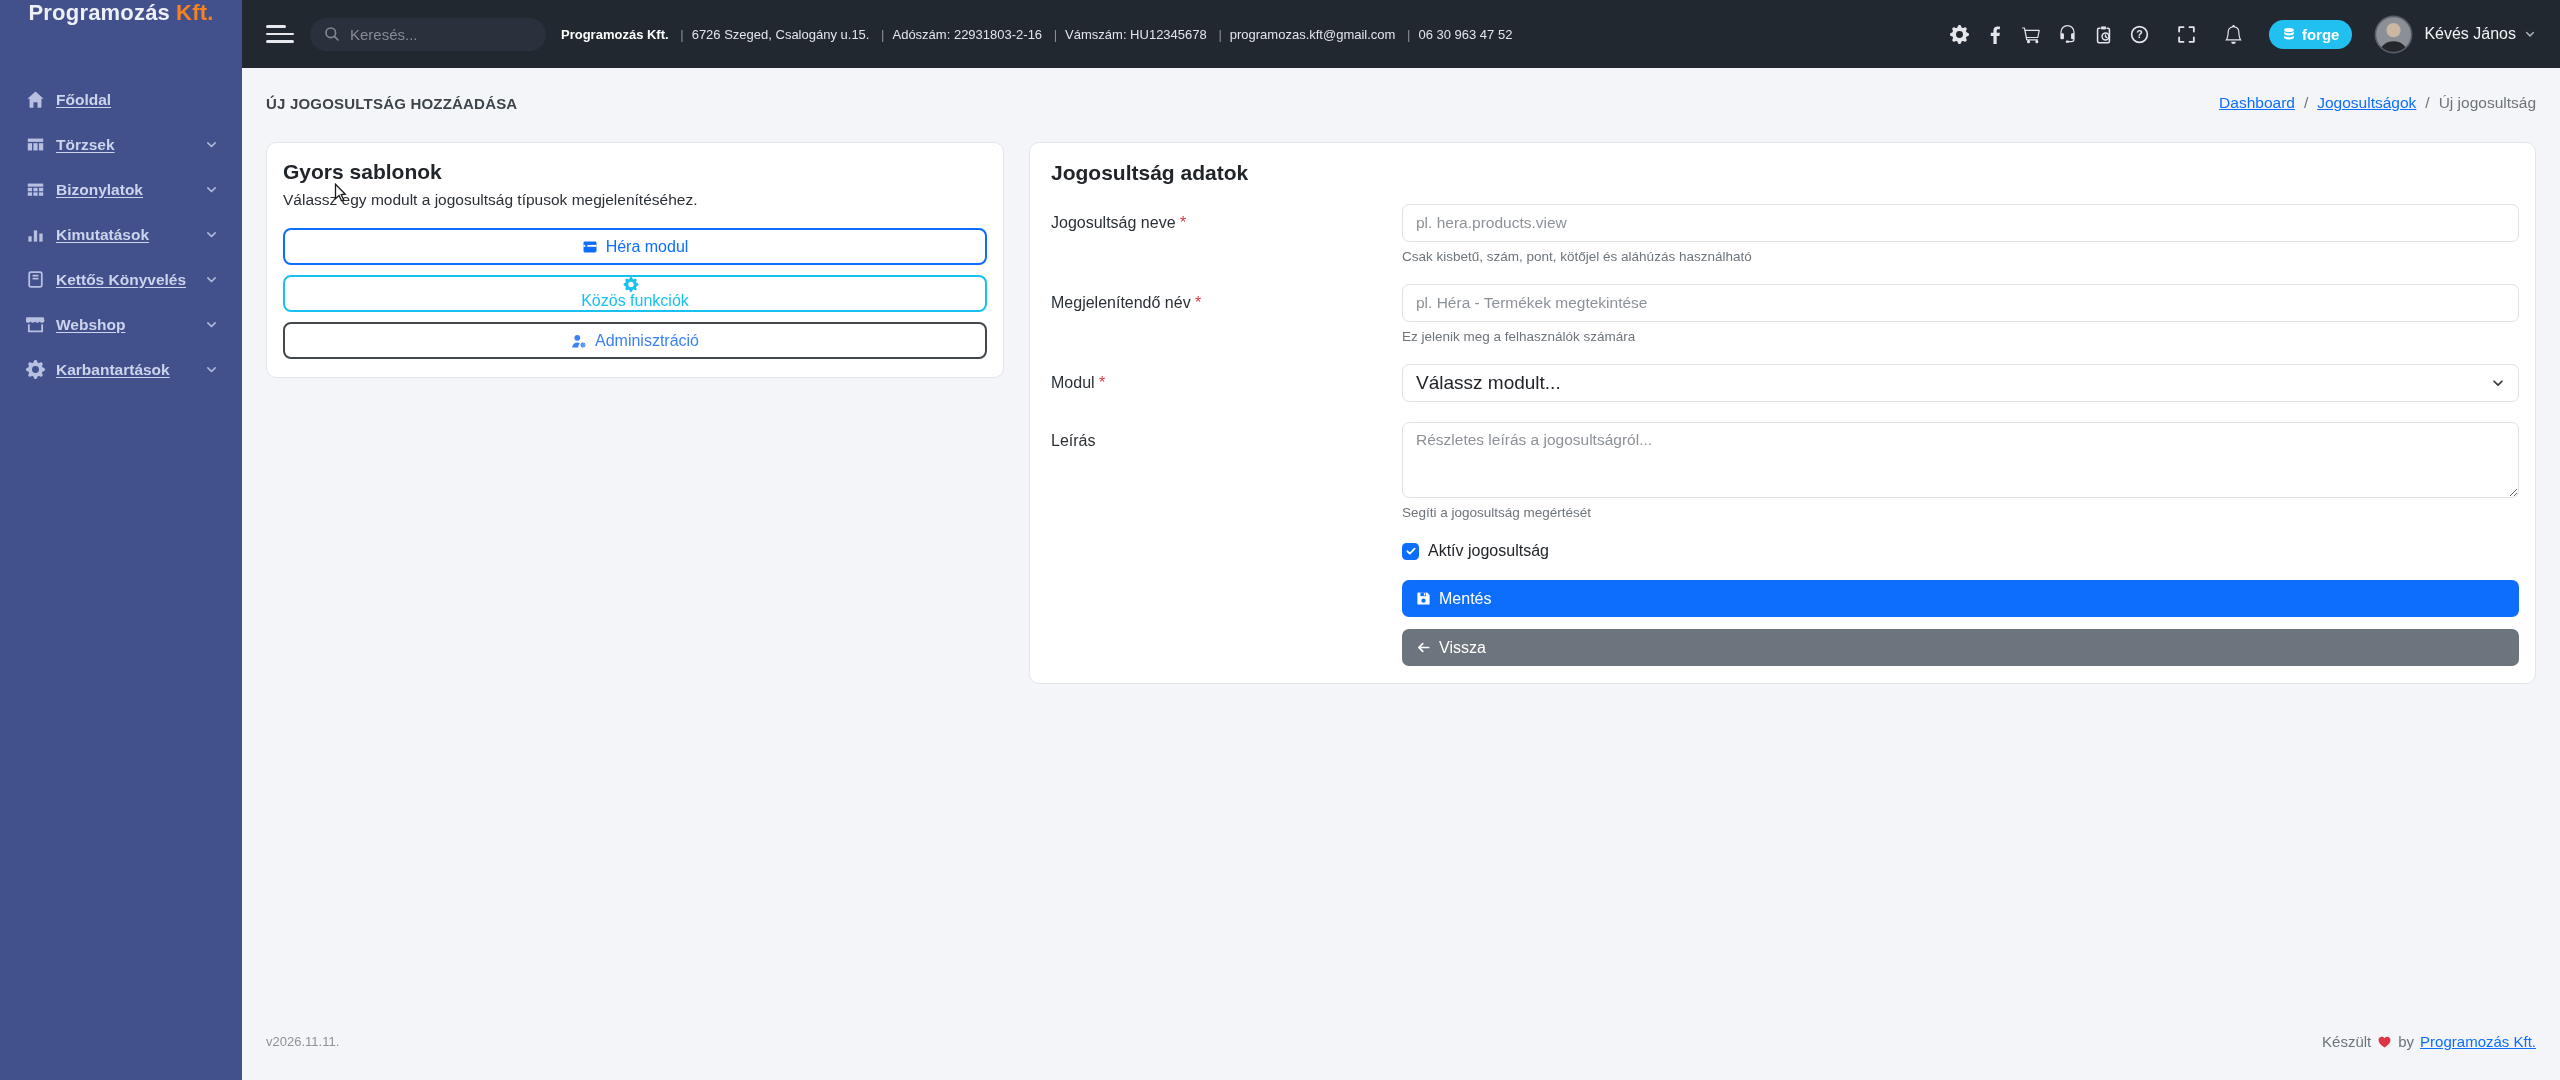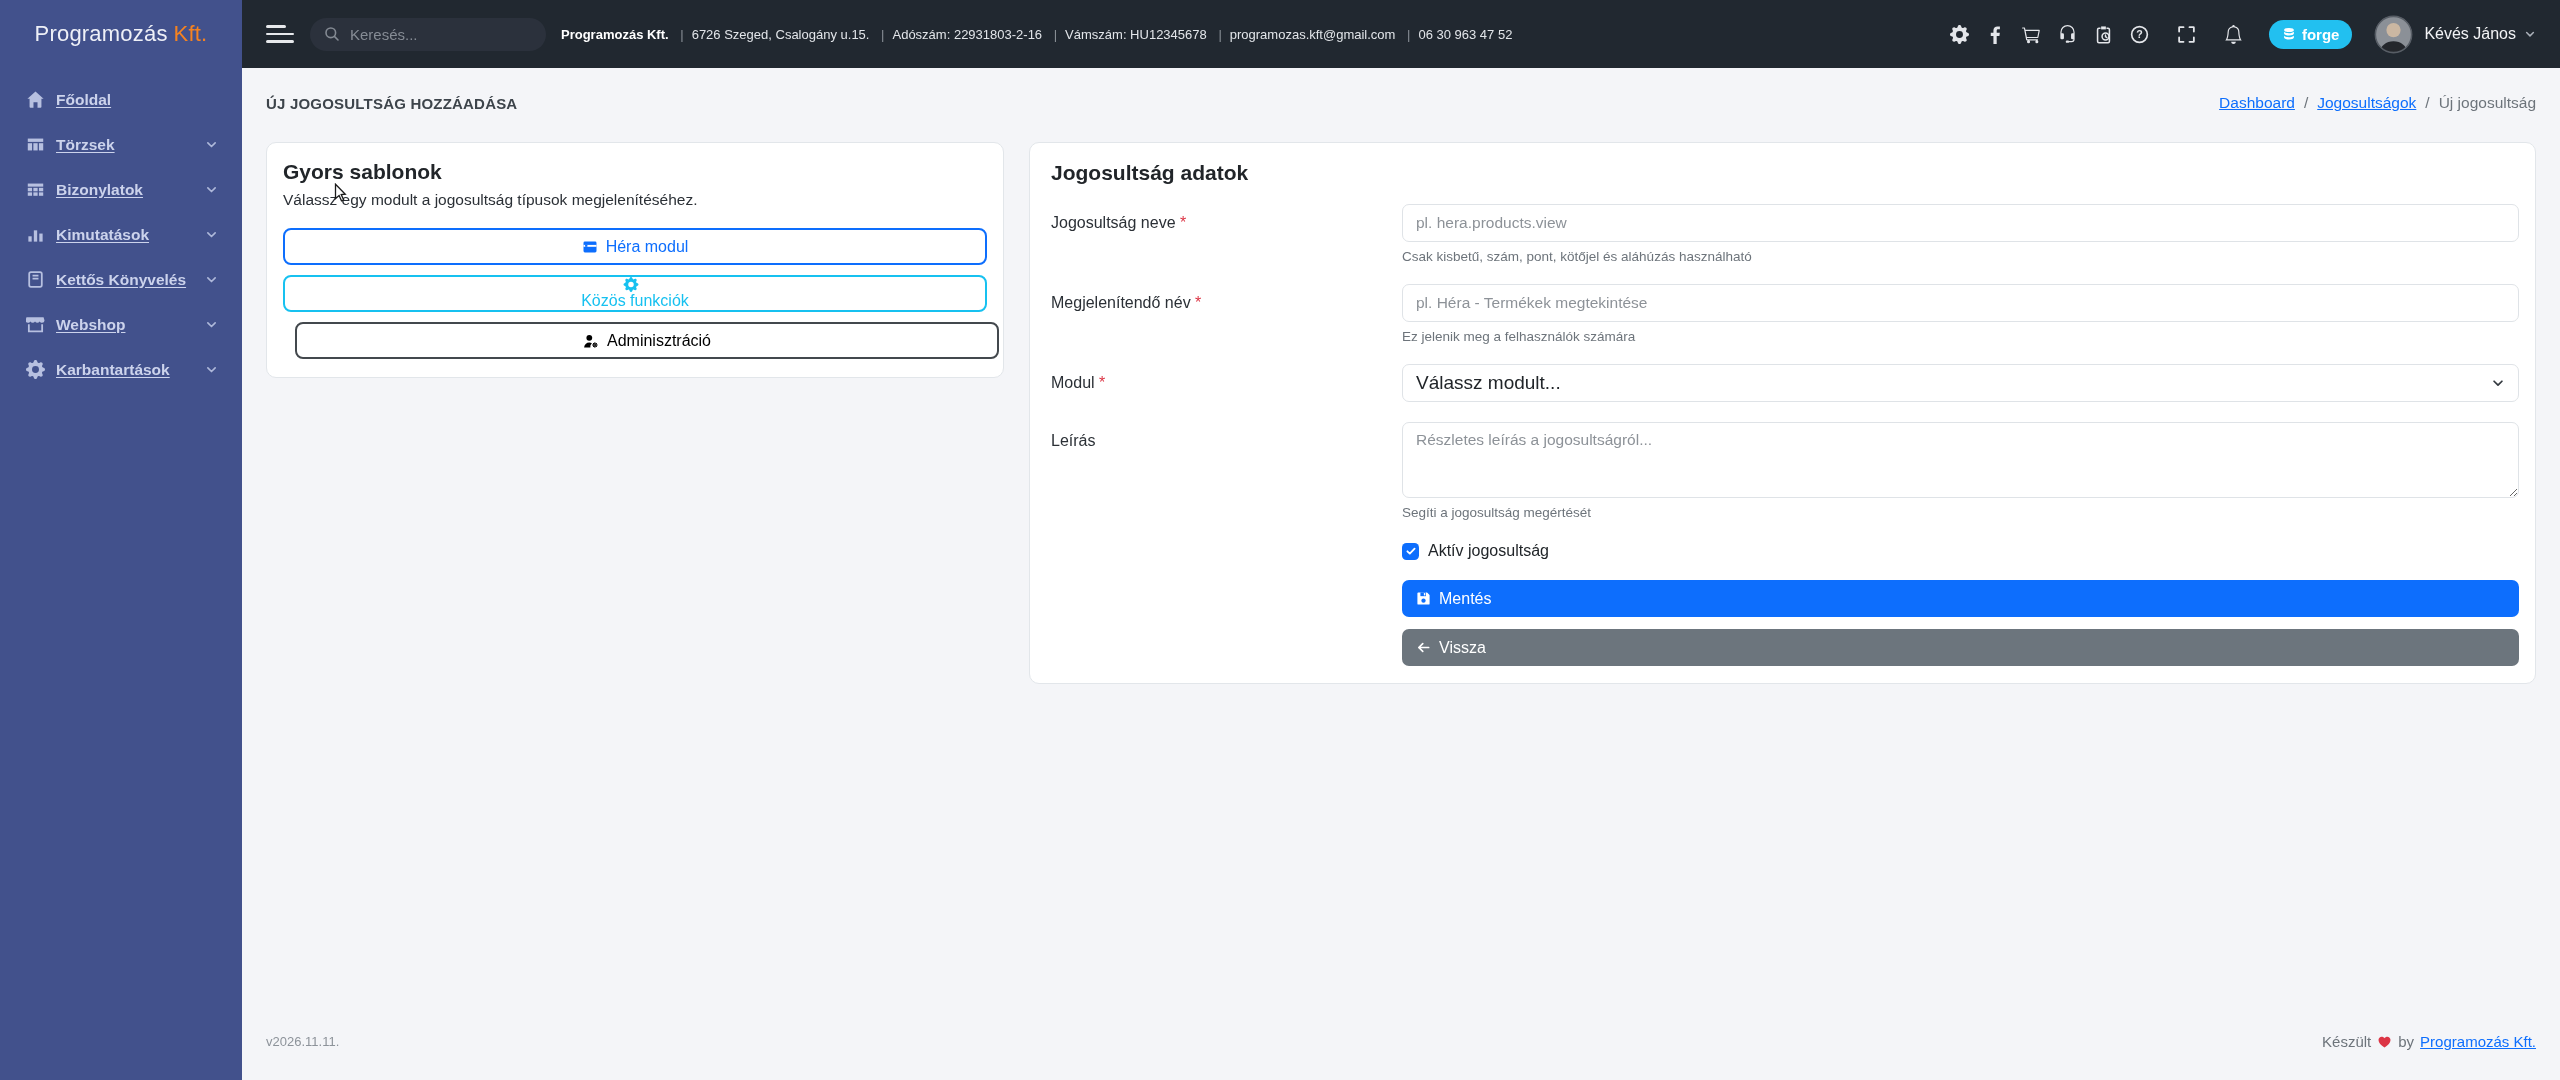--- a/index.html
+++ b/index.html
@@ -8,22 +8,22 @@
   :root{
     --sidebar:#42518c; --topbar:#212830; --pill:#2b313c;
     --primary:#0d6efd; --warning:#f5b301; --info:#17c1f0; --dark:#43484d;
     --secondary:#6c757d; --muted:#6d747b; --border:#e2e6ea; --orange:#f58220;
     --forge:#22c0f0; --danger:#dc3545;
   }
   .app{ display:flex; width:2560px; height:1080px; }
 
   
   .sidebar{ width:242px; height:1080px; background:var(--sidebar); flex:0 0 242px; }
-  .logo{ height:68px; display:flex; align-items:center; justify-content:center;
-    font-size:22px; font-weight:400; color:#eef0f7; letter-spacing:.2px; cursor:pointer; }
+  .logo{ height:68px; display:flex; align-items:flex-start; justify-content:center;
+    font-size:22px; font-weight:700; color:#eef0f7; letter-spacing:.2px; cursor:pointer; }
   .logo .accent{ color:var(--orange); margin-left:6px; }
   .nav{ padding-top:9px; }
   .nav-item{ height:45px; display:flex; align-items:center; padding:0 24px 0 26px;
     color:#ccd3ec; cursor:pointer; text-decoration:none; }
   .nav-item .ic{ width:19px; height:19px; flex:0 0 19px; color:#b7c0e0; }
   .nav-label{ margin-left:11px; font-size:15.5px; font-weight:600; text-decoration:underline;
     text-underline-offset:2px; }
   .nav-item .chev{ margin-left:auto; width:13px; height:13px; color:#aeb8da; }
 
   
@@ -79,21 +79,21 @@
   .card-templates h2{ margin-bottom:7px; }
   .tpl-sub{ font-size:15.5px; color:#2b3036; margin-bottom:19px; }
   .tpl-btn{ width:100%; height:37px; border-radius:8px; background:#fff; cursor:pointer;
     display:flex; align-items:center; justify-content:center; font-size:16px;
     font-family:inherit; margin-bottom:10px; }
   .tpl-btn .ic{ width:16px; height:16px; margin-right:8px; }
   .tpl-btn:last-child{ margin-bottom:0; }
   .btn-hera { border:2px solid var(--primary); color:var(--primary); }
   .btn-zeusz{ border:2px solid var(--warning); color:#efa902; }
   .btn-kozos{ border:2px solid var(--info); color:var(--info);flex-direction:column; }
-  .btn-admin{ border:2px solid var(--dark); color:#000000;margin-left:12px; }
+  .btn-admin{ border:2px solid var(--dark); color:#3b82f6; }
 
   
   .card-form{ flex:1; padding:18px 16px 17px 21px; }
   .card-form h2{ margin-bottom:19px; }
   .frow{ display:flex; margin-bottom:20px; }
   .flabel{ width:351px; flex:0 0 351px; font-size:16px; color:#2b3036; line-height:38px; }
   .req{ color:var(--danger); }
   .ffield{ flex:1; }
   .finput{ width:100%; height:38px; border:1px solid #dfe3e7; border-radius:7px;
     padding:0 13px; font-size:15.5px; font-family:inherit; color:#212529; outline:none; }

